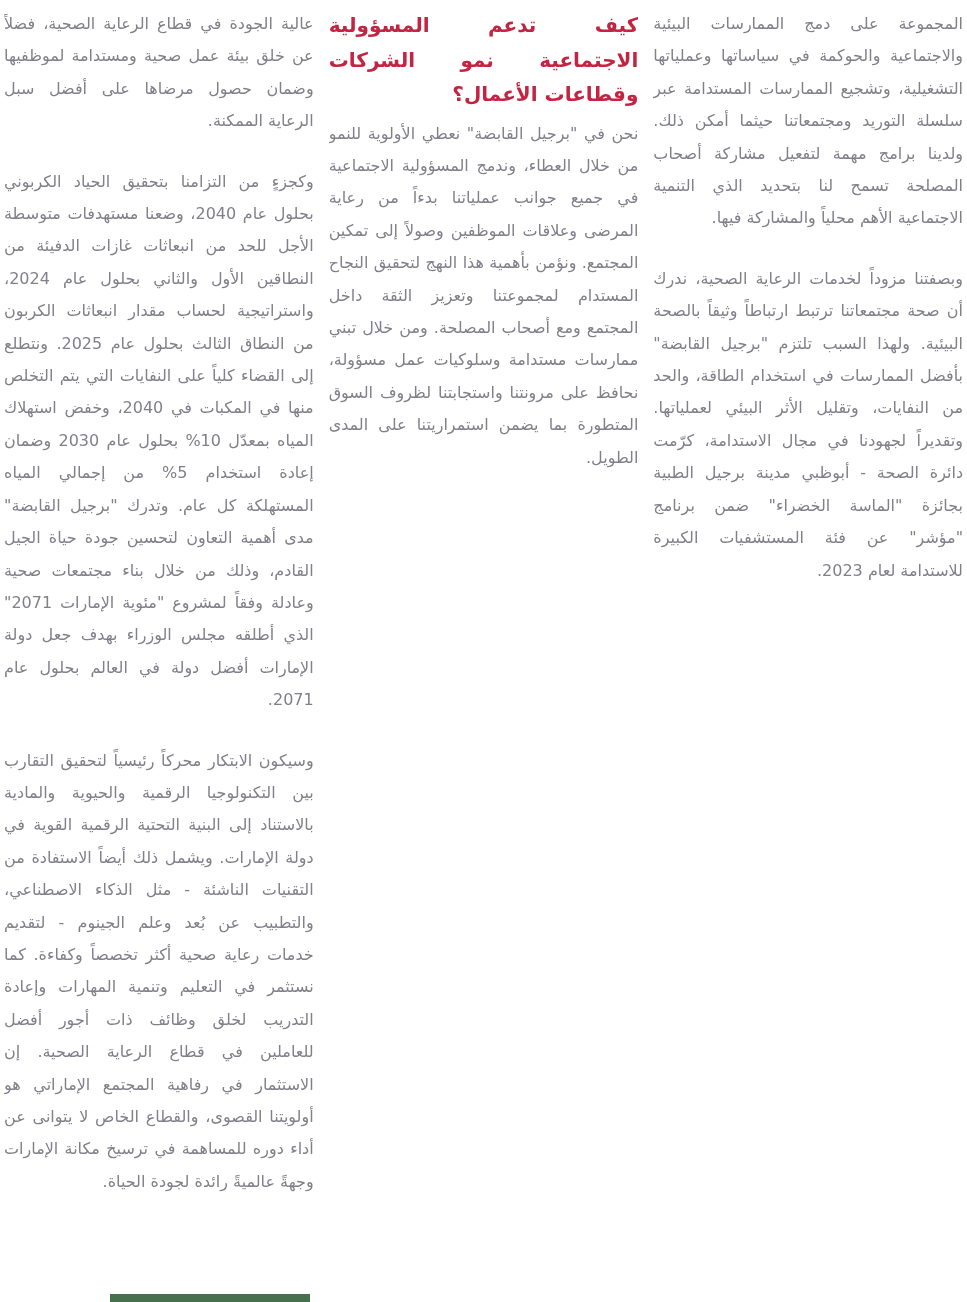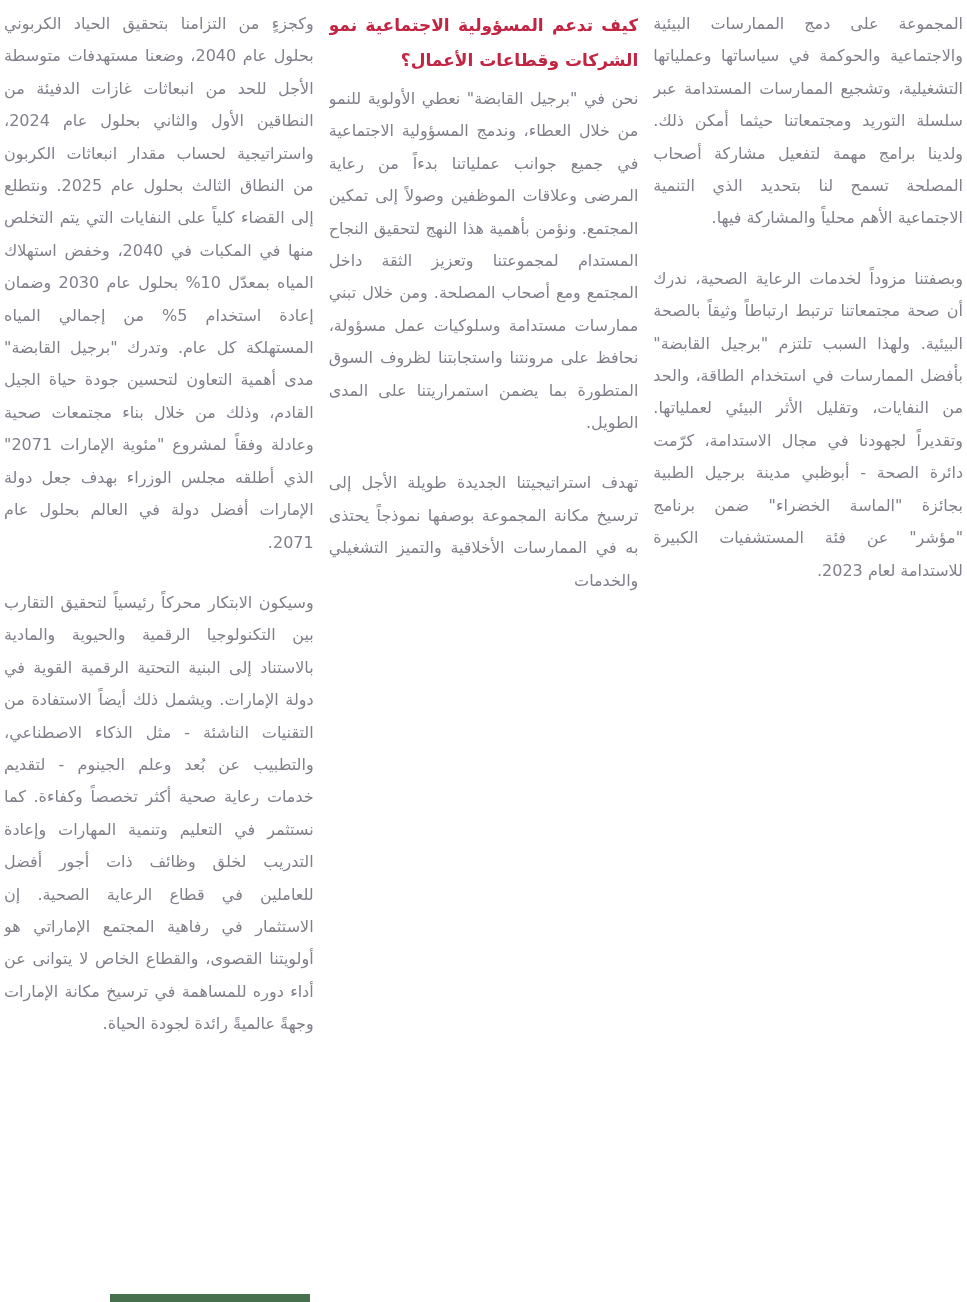--- a/index.html
+++ b/index.html
@@ -37,21 +37,21 @@
       line-height: 32.4px;
       text-align: justify;
       text-align-last: right;
       margin: 0 0 28px 0;
       font-weight: 500;
     }
     h3.question {
       direction: rtl;
       unicode-bidi: embed;
       color: #c22441;
-      font-size: 17px;
+      font-size: 20px;
       line-height: 34.5px;
       font-weight: bold;
       text-align: justify;
       text-align-last: right;
       margin: 0 0 6px 0;
     }
     .bottom-bar {
       position: absolute;
       left: 110px;
       bottom: 0;
@@ -67,24 +67,24 @@
   <div class="columns">
 
     <div class="col">
       <p class="body">المجموعة على دمج الممارسات البيئية والاجتماعية والحوكمة في سياساتها وعملياتها التشغيلية، وتشجيع الممارسات المستدامة عبر سلسلة التوريد ومجتمعاتنا حيثما أمكن ذلك. ولدينا برامج مهمة لتفعيل مشاركة أصحاب المصلحة تسمح لنا بتحديد الذي التنمية الاجتماعية الأهم محلياً والمشاركة فيها.</p>
       <p class="body">وبصفتنا مزوداً لخدمات الرعاية الصحية، ندرك أن صحة مجتمعاتنا ترتبط ارتباطاً وثيقاً بالصحة البيئية. ولهذا السبب تلتزم "برجيل القابضة" بأفضل الممارسات في استخدام الطاقة، والحد من النفايات، وتقليل الأثر البيئي لعملياتها. وتقديراً لجهودنا في مجال الاستدامة، كرّمت دائرة الصحة - أبوظبي مدينة برجيل الطبية بجائزة "الماسة الخضراء" ضمن برنامج "مؤشر" عن فئة المستشفيات الكبيرة للاستدامة لعام 2023.</p>
     </div>
 
     <div class="col">
       <h3 class="question">كيف تدعم المسؤولية الاجتماعية نمو الشركات وقطاعات الأعمال؟</h3>
       <p class="body">نحن في "برجيل القابضة" نعطي الأولوية للنمو من خلال العطاء، وندمج المسؤولية الاجتماعية في جميع جوانب عملياتنا بدءاً من رعاية المرضى وعلاقات الموظفين وصولاً إلى تمكين المجتمع. ونؤمن بأهمية هذا النهج لتحقيق النجاح المستدام لمجموعتنا وتعزيز الثقة داخل المجتمع ومع أصحاب المصلحة. ومن خلال تبني ممارسات مستدامة وسلوكيات عمل مسؤولة، نحافظ على مرونتنا واستجابتنا لظروف السوق المتطورة بما يضمن استمراريتنا على المدى الطويل.</p>
-      <p class="body">تهدف استراتيجيتنا الجديدة طويلة الأجل إلى ترسيخ مكانة المجموعة بوصفها نموذجاً يحتذى به في الممارسات الأخلاقية والتميز التشغيلي والخدمات</p>
     </div>
 
     <div class="col">
+      <p class="body">عالية الجودة في قطاع الرعاية الصحية، فضلاً عن خلق بيئة عمل صحية ومستدامة لموظفيها وضمان حصول مرضاها على أفضل سبل الرعاية الممكنة.</p>
       <p class="body">وكجزءٍ من التزامنا بتحقيق الحياد الكربوني بحلول عام 2040، وضعنا مستهدفات متوسطة الأجل للحد من انبعاثات غازات الدفيئة من النطاقين الأول والثاني بحلول عام 2024، واستراتيجية لحساب مقدار انبعاثات الكربون من النطاق الثالث بحلول عام 2025. ونتطلع إلى القضاء كلياً على النفايات التي يتم التخلص منها في المكبات في 2040، وخفض استهلاك المياه بمعدّل 10% بحلول عام 2030 وضمان إعادة استخدام 5% من إجمالي المياه المستهلكة كل عام. وتدرك "برجيل القابضة" مدى أهمية التعاون لتحسين جودة حياة الجيل القادم، وذلك من خلال بناء مجتمعات صحية وعادلة وفقاً لمشروع "مئوية الإمارات 2071" الذي أطلقه مجلس الوزراء بهدف جعل دولة الإمارات أفضل دولة في العالم بحلول عام 2071.</p>
       <p class="body">وسيكون الابتكار محركاً رئيسياً لتحقيق التقارب بين التكنولوجيا الرقمية والحيوية والمادية بالاستناد إلى البنية التحتية الرقمية القوية في دولة الإمارات. ويشمل ذلك أيضاً الاستفادة من التقنيات الناشئة - مثل الذكاء الاصطناعي، والتطبيب عن بُعد وعلم الجينوم - لتقديم خدمات رعاية صحية أكثر تخصصاً وكفاءة. كما نستثمر في التعليم وتنمية المهارات وإعادة التدريب لخلق وظائف ذات أجور أفضل للعاملين في قطاع الرعاية الصحية. إن الاستثمار في رفاهية المجتمع الإماراتي هو أولويتنا القصوى، والقطاع الخاص لا يتوانى عن أداء دوره للمساهمة في ترسيخ مكانة الإمارات وجهةً عالميةً رائدة لجودة الحياة.</p>
     </div>
 
   </div>
 
   <div class="bottom-bar"></div>
 </div>
 
 </body></html>

